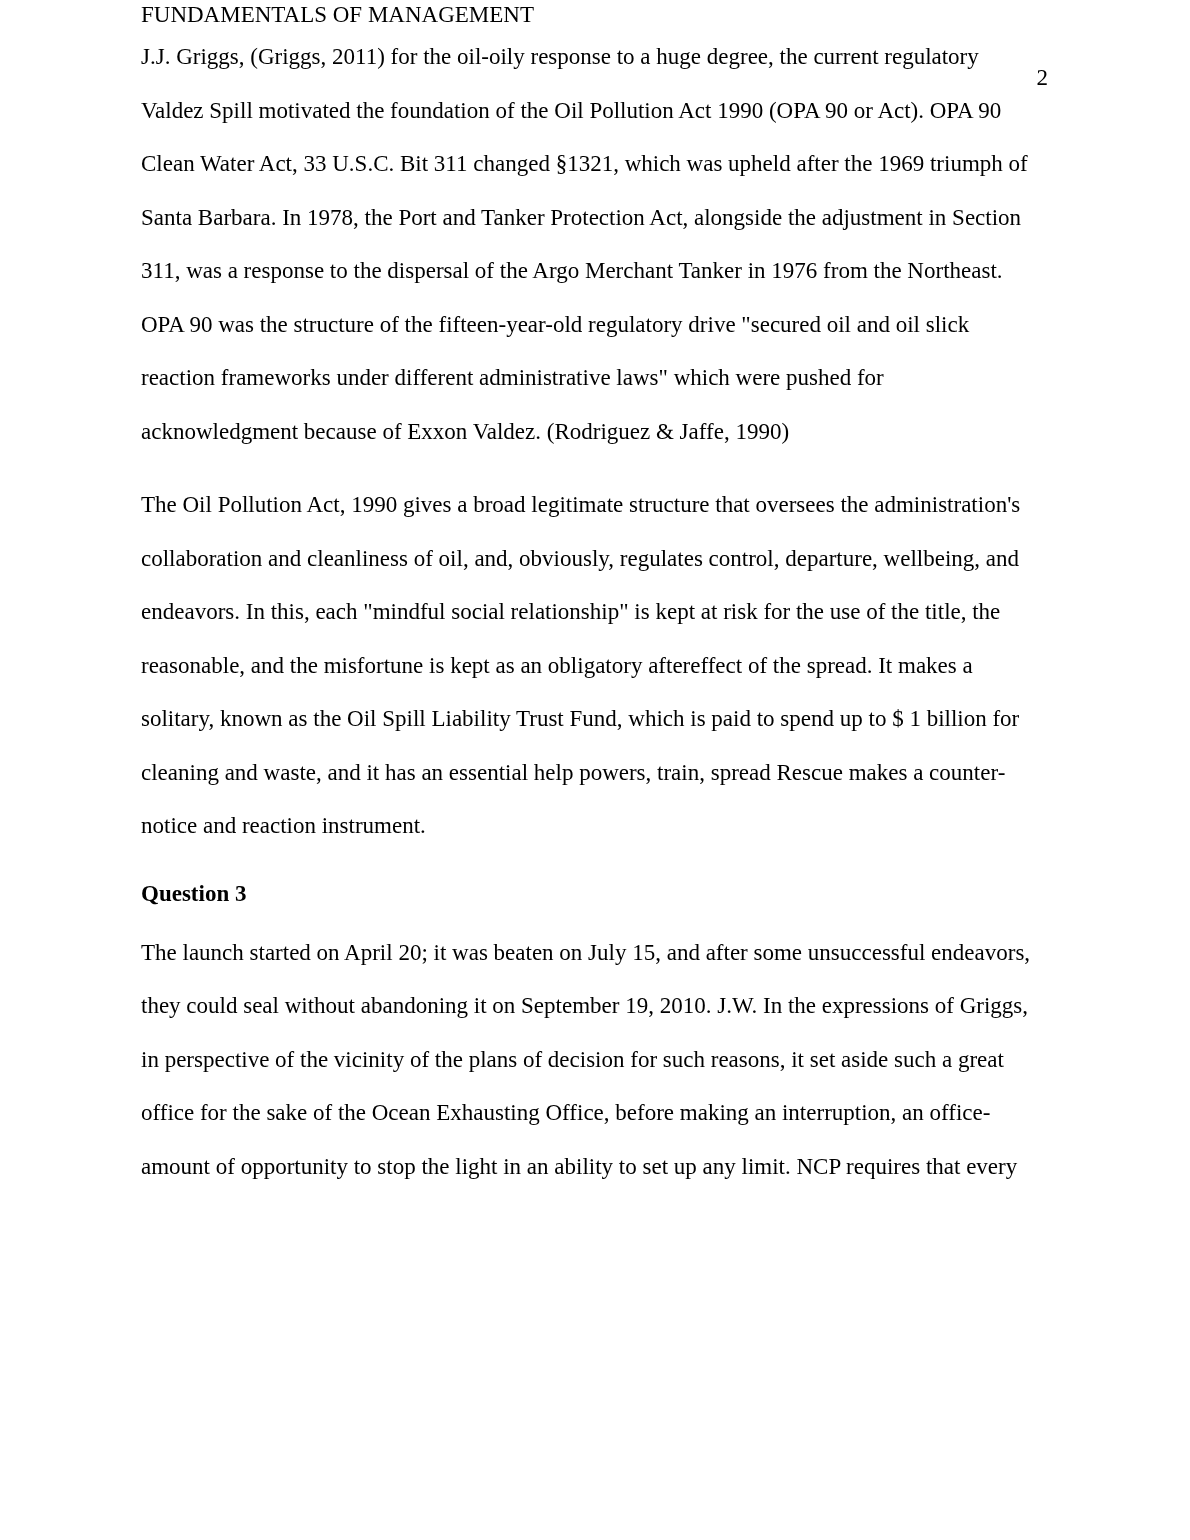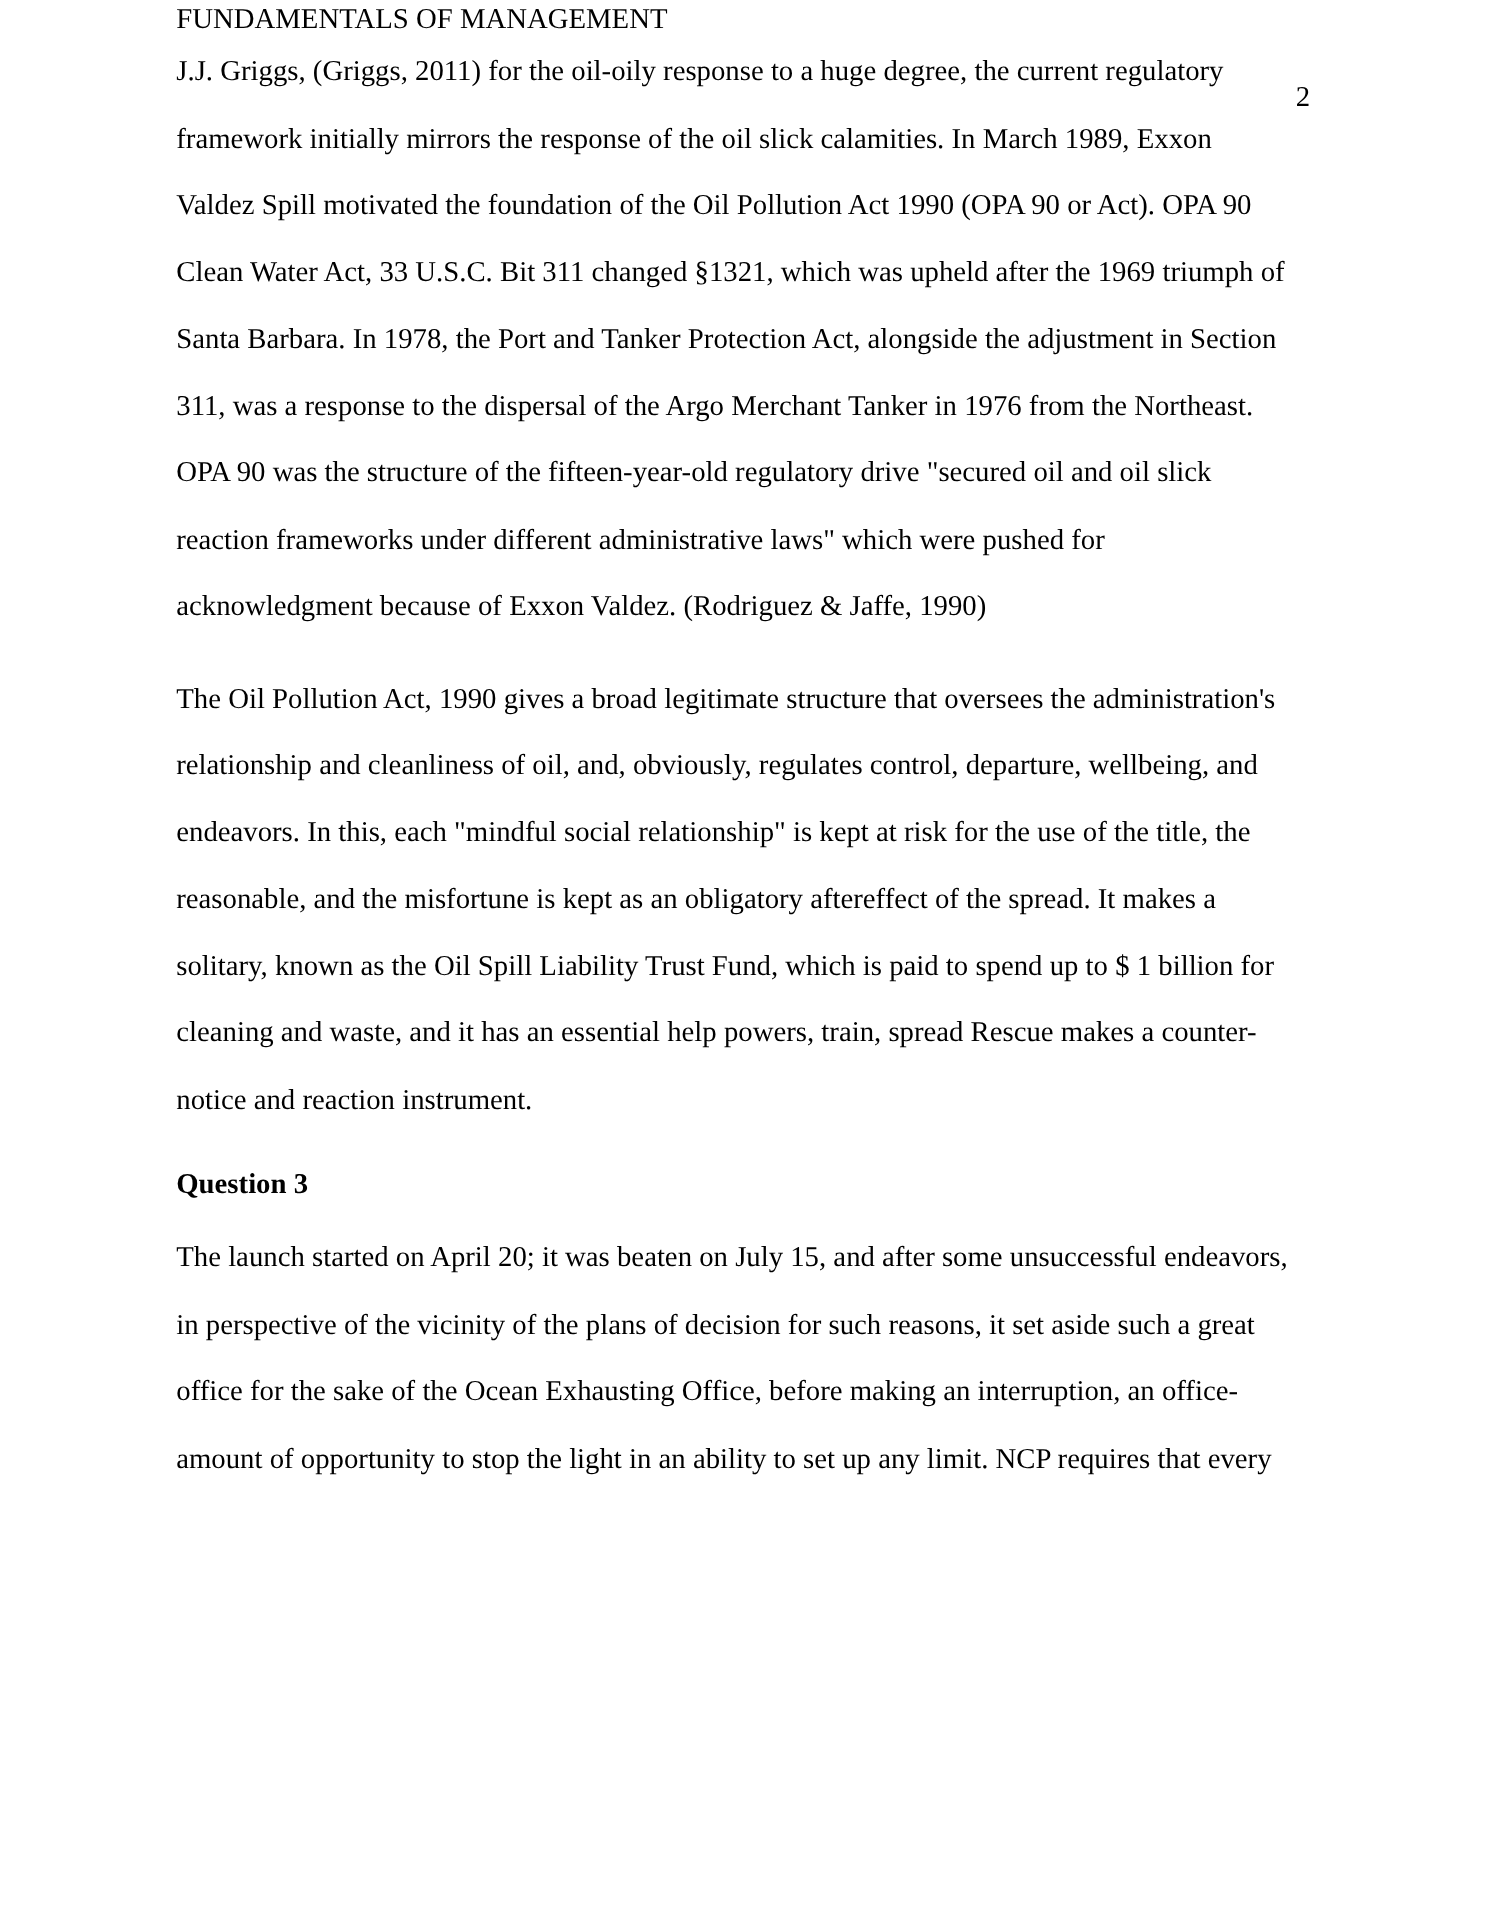--- a/index.html
+++ b/index.html
@@ -63,43 +63,43 @@
 
 <div class="page">
   <div class="page-number">2</div>
 
   <div class="content">
     <div class="running-head">FUNDAMENTALS OF MANAGEMENT</div>
 
     <section>
       <div class="paragraph">
           <div class="line">J.J. Griggs, (Griggs, 2011) for the oil-oily response to a huge degree, the current regulatory</div>
-          <div class="line">framework initially mirrors the response of the oil slick calamities. In March 1989, Exxon</div>
           <div class="line">Valdez Spill motivated the foundation of the Oil Pollution Act 1990 (OPA 90 or Act). OPA 90</div>
           <div class="line">Clean Water Act, 33 U.S.C. Bit 311 changed §1321, which was upheld after the 1969 triumph of</div>
           <div class="line">Santa Barbara. In 1978, the Port and Tanker Protection Act, alongside the adjustment in Section</div>
           <div class="line">311, was a response to the dispersal of the Argo Merchant Tanker in 1976 from the Northeast.</div>
           <div class="line">OPA 90 was the structure of the fifteen-year-old regulatory drive "secured oil and oil slick</div>
           <div class="line">reaction frameworks under different administrative laws" which were pushed for</div>
           <div class="line">acknowledgment because of Exxon Valdez. (Rodriguez &amp; Jaffe, 1990)</div>
         </div>
       <div class="paragraph">
           <div class="line">The Oil Pollution Act, 1990 gives a broad legitimate structure that oversees the administration's</div>
-          <div class="line">relationship and cleanliness of oil, and, obviously, regulates control, departure, wellbeing, and</div>
+          <div class="line">collaboration and cleanliness of oil, and, obviously, regulates control, departure, wellbeing, and</div>
           <div class="line">endeavors. In this, each "mindful social relationship" is kept at risk for the use of the title, the</div>
           <div class="line">reasonable, and the misfortune is kept as an obligatory aftereffect of the spread. It makes a</div>
           <div class="line">solitary, known as the Oil Spill Liability Trust Fund, which is paid to spend up to $ 1 billion for</div>
           <div class="line">cleaning and waste, and it has an essential help powers, train, spread Rescue makes a counter-</div>
           <div class="line">notice and reaction instrument.</div>
         </div>
     </section>
 
     <section>
       <div class="heading">Question 3</div>
       <div class="paragraph">
           <div class="line">The launch started on April 20; it was beaten on July 15, and after some unsuccessful endeavors,</div>
+          <div class="line">they could seal without abandoning it on September 19, 2010. J.W. In the expressions of Griggs,</div>
           <div class="line">in perspective of the vicinity of the plans of decision for such reasons, it set aside such a great</div>
           <div class="line">office for the sake of the Ocean Exhausting Office, before making an interruption, an office-</div>
           <div class="line">amount of opportunity to stop the light in an ability to set up any limit. NCP requires that every</div>
         </div>
     </section>
   </div>
 </div>
 
 </body></html>

